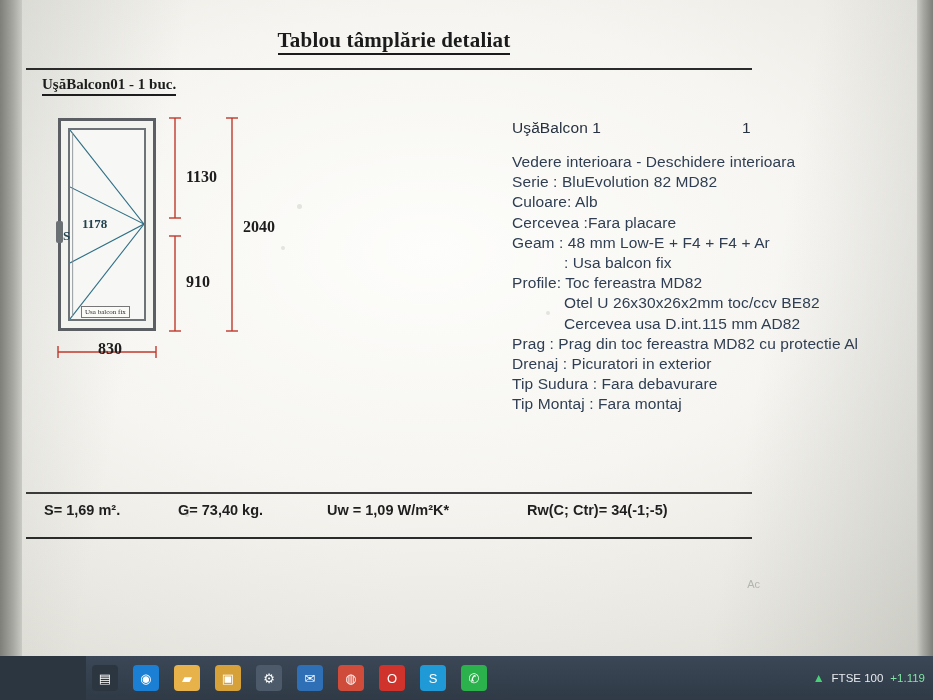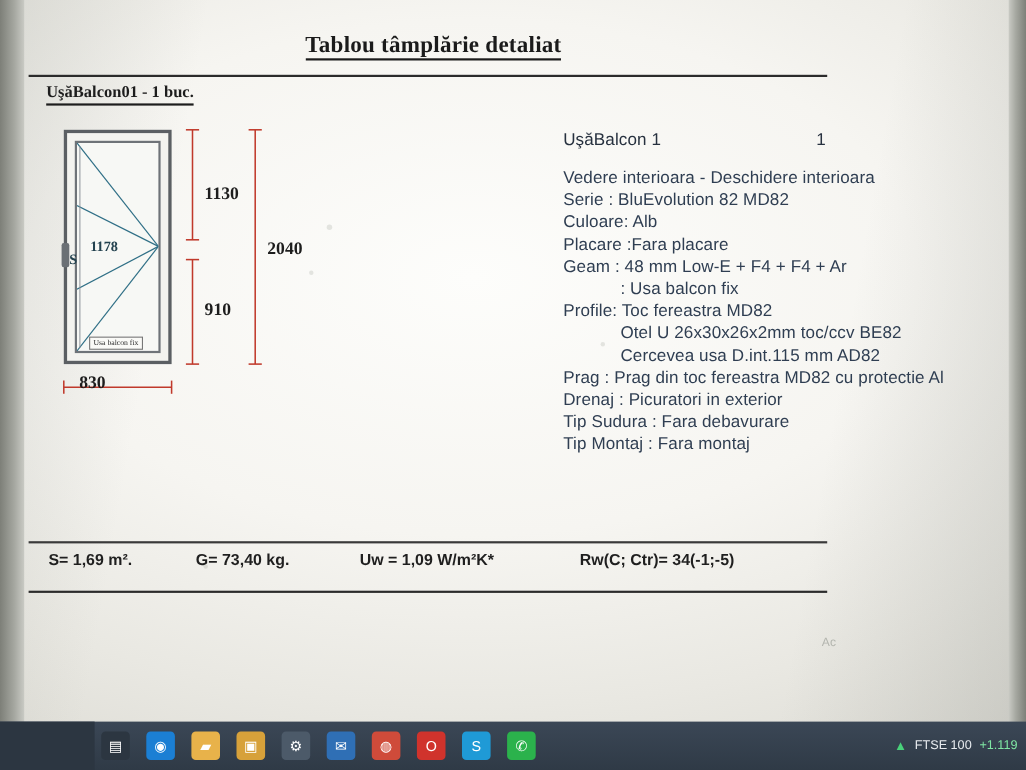--- a/index.html
+++ b/index.html
@@ -311,34 +311,34 @@
         <line x1="186" y1="231" x2="198" y2="231" stroke="#c0392b" stroke-width="1.4"></line>
 
         <line x1="18" y1="252" x2="116" y2="252" stroke="#c0392b" stroke-width="1.4"></line>
         <line x1="18" y1="246" x2="18" y2="258" stroke="#c0392b" stroke-width="1.4"></line>
         <line x1="116" y1="246" x2="116" y2="258" stroke="#c0392b" stroke-width="1.4"></line>
       </svg>
 
       <div class="dim-text" style="left:146px; top:68px;">1130</div>
       <div class="dim-text" style="left:203px; top:118px;">2040</div>
       <div class="dim-text" style="left:146px; top:173px;">910</div>
-      <div class="dim-text" style="left:32px;  top:240px;">830</div>
+      <div class="dim-text" style="left:58px;  top:240px;">830</div>
       <div class="dim-small" style="left:42px; top:116px; color:#23424f;">1178</div>
       <div class="dim-small" style="left:23px; top:128px; color:#23424f;">S</div>
     </div>
 
     <div class="spec">
       <div class="hdr">
         <span>UşăBalcon 1</span>
         <span class="qty">1</span>
       </div>
       <div class="line">Vedere interioara - Deschidere interioara</div>
       <div class="line">Serie :   BluEvolution 82  MD82</div>
       <div class="line">Culoare: Alb</div>
-      <div class="line">Placare :Fara placare</div>
+      <div class="line">Cercevea :Fara placare</div>
       <div class="line">Geam :  48 mm  Low-E + F4 + F4 + Ar</div>
       <div class="line indent1">: Usa balcon fix</div>
       <div class="line">Profile: Toc fereastra MD82</div>
       <div class="line indent1">Otel U 26x30x26x2mm toc/ccv BE82</div>
       <div class="line indent1">Cercevea usa D.int.115 mm AD82</div>
       <div class="line">Prag : Prag din toc fereastra MD82 cu protectie Al</div>
       <div class="line">Drenaj :  Picuratori in exterior</div>
       <div class="line">Tip Sudura : Fara debavurare</div>
       <div class="line">Tip Montaj : Fara montaj</div>
     </div>

